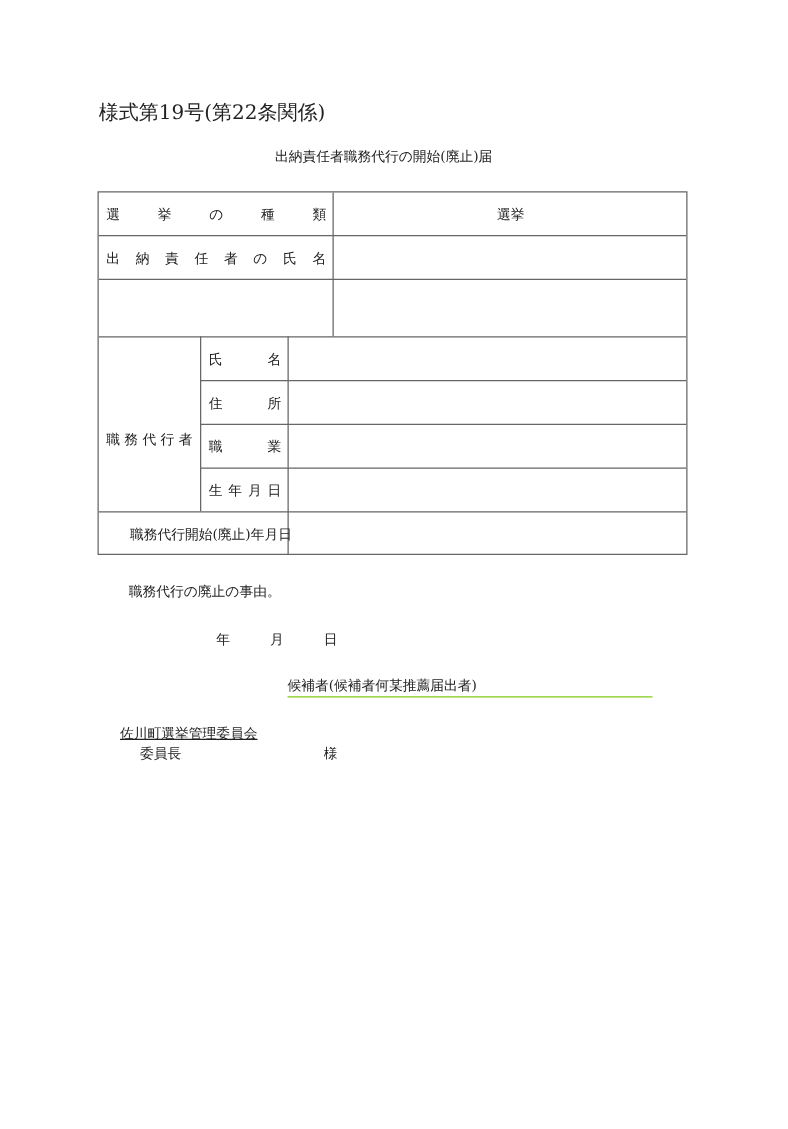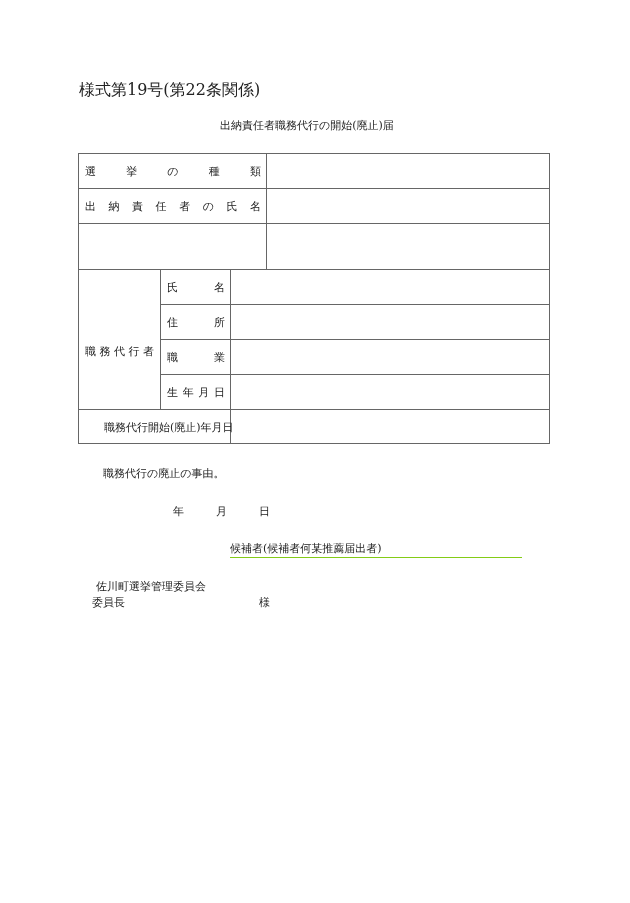--- a/index.html
+++ b/index.html
@@ -16,22 +16,22 @@
            border: 1px solid #666; box-sizing: border-box; }
     .hl { position: absolute; height: 1px; background: #666; }
     .vl { position: absolute; width: 1px; background: #666; }
     .cell-text { position: absolute; font-size: 11px; white-space: nowrap; }
     .spread { display: flex; justify-content: space-between; }
 
     .statement { left: 103px; top: 466px; }
     .date-line { left: 173px; top: 504px; }
     .date-line span { display: inline-block; }
     .candidate { left: 230px; top: 541px; width: 292px; border-bottom: 1px solid #84cc16; padding-bottom: 1px; }
-    .committee { left: 96px; top: 579px; }
-    .chairman { left: 92px; top: 595px; }
+    .committee { left: 96px; top: 579px; text-decoration: underline; }
+    .chairman { left: 112px; top: 595px; }
     .honorific { left: 259px; top: 595px; }
   </style>
 </head>
 <body>
 
 <div class="abs form-number">様式第19号(第22条関係)</div>
 <div class="abs title">出納責任者職務代行の開始(廃止)届</div>
 
 <div class="tbl">
 
@@ -47,20 +47,21 @@
   <div class="vl" style="left:81px;top:115px;height:140px;"></div>
   <div class="vl" style="left:151px;top:115px;height:175px;"></div>
 
   <div class="cell-text spread" style="left:6px;top:10px;width:176px;">
     <span>選</span>
     <span>挙</span>
     <span>の</span>
     <span>種</span>
     <span>類</span>
   </div>
+  <div class="cell-text" style="left:188px;top:10px;width:283px;text-align:center;">選挙</div>
 
   <div class="cell-text spread" style="left:6px;top:45px;width:176px;">
     <span>出</span>
     <span>納</span>
     <span>責</span>
     <span>任</span>
     <span>者</span>
     <span>の</span>
     <span>氏</span>
     <span>名</span>

